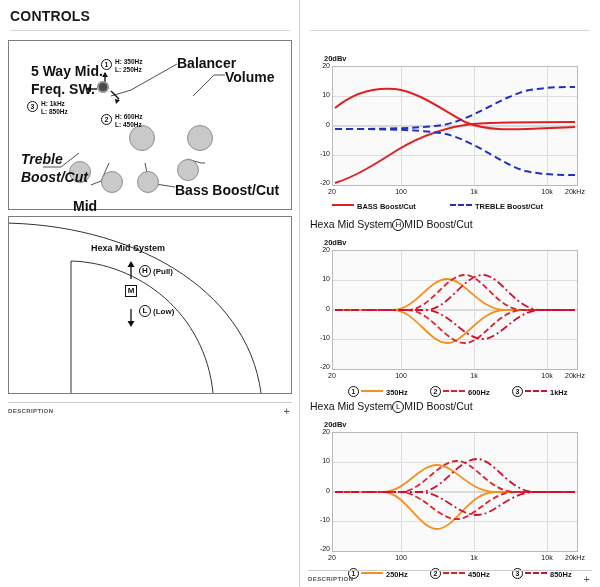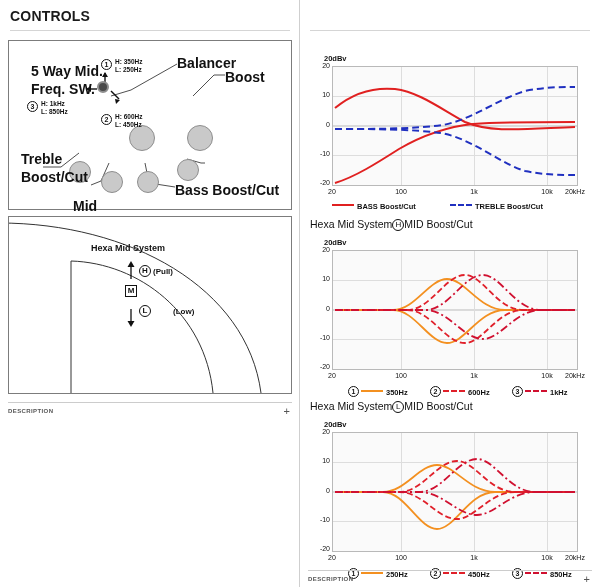--- a/index.html
+++ b/index.html
@@ -276,22 +276,22 @@
 
       <div class="circnum" style="left:92px; top:73px;">2</div>
       <div class="lbl-sm" style="left:106px; top:72px;">H: 600Hz
 L: 450Hz</div>
 
       <div class="circnum" style="left:18px; top:60px;">3</div>
       <div class="lbl-sm" style="left:32px; top:59px;">H: 1kHz
 L: 850Hz</div>
 
       <div class="lbl" style="left:168px; top:14px;">Balancer</div>
-      <div class="lbl" style="left:216px; top:28px;">Boost</div>
-      <div class="lbl" style="left:12px; top:110px;">Treble
+      <div class="lbl" style="left:216px; top:28px;">Volume</div>
+      <div class="lbl" style="left:12px; top:110px;font-style:italic;">Treble
 Boost/Cut</div>
       <div class="lbl" style="left:64px; top:157px;">Mid
 Boost/Cut</div>
       <div class="lbl" style="left:166px; top:141px;">Bass Boost/Cut</div>
     </div>
 
     <div class="diagram-box" id="box-bottom">
       <svg width="282" height="176" style="position:absolute;left:0;top:0">
         <path d="M-10 6 C 120 6, 238 70, 252 176" stroke="#333" stroke-width="1" fill="none"></path>
         <path d="M62 44 C 130 46, 196 96, 204 176" stroke="#333" stroke-width="1" fill="none"></path>
@@ -301,21 +301,21 @@
         <path d="M122 44 l-3.5 6 l7 0 z" fill="#111"></path>
         <path d="M122 92 L122 108" stroke="#111" stroke-width="1.3" fill="none"></path>
         <path d="M122 110 l-3.5 -6 l7 0 z" fill="#111"></path>
       </svg>
 
       <div class="hexa-title" style="left:82px; top:26px;">Hexa Mid System</div>
       <div class="hl-badge" style="left:130px; top:48px;">H</div>
       <div class="hl-text" style="left:144px; top:50px;">(Pull)</div>
       <div class="hl-box" style="left:116px; top:68px;">M</div>
       <div class="hl-badge" style="left:130px; top:88px;">L</div>
-      <div class="hl-text" style="left:144px; top:90px;margin-left:20px;">(Low)</div>
+      <div class="hl-text" style="left:144px; top:90px;">(Low)</div>
     </div>
 
     <div class="desc-bar" style="left:8px; top:402px; width:284px;">
       <div class="desc-label" style="left:0px; top:5px;">DESCRIPTION</div>
       <div class="desc-plus" style="right:2px; top:3px;">+</div>
     </div>
   </div>
 
   <div class="panel" id="panel-frequency">
     <div class="title-rule" style="left:10px; width:280px;"></div>

